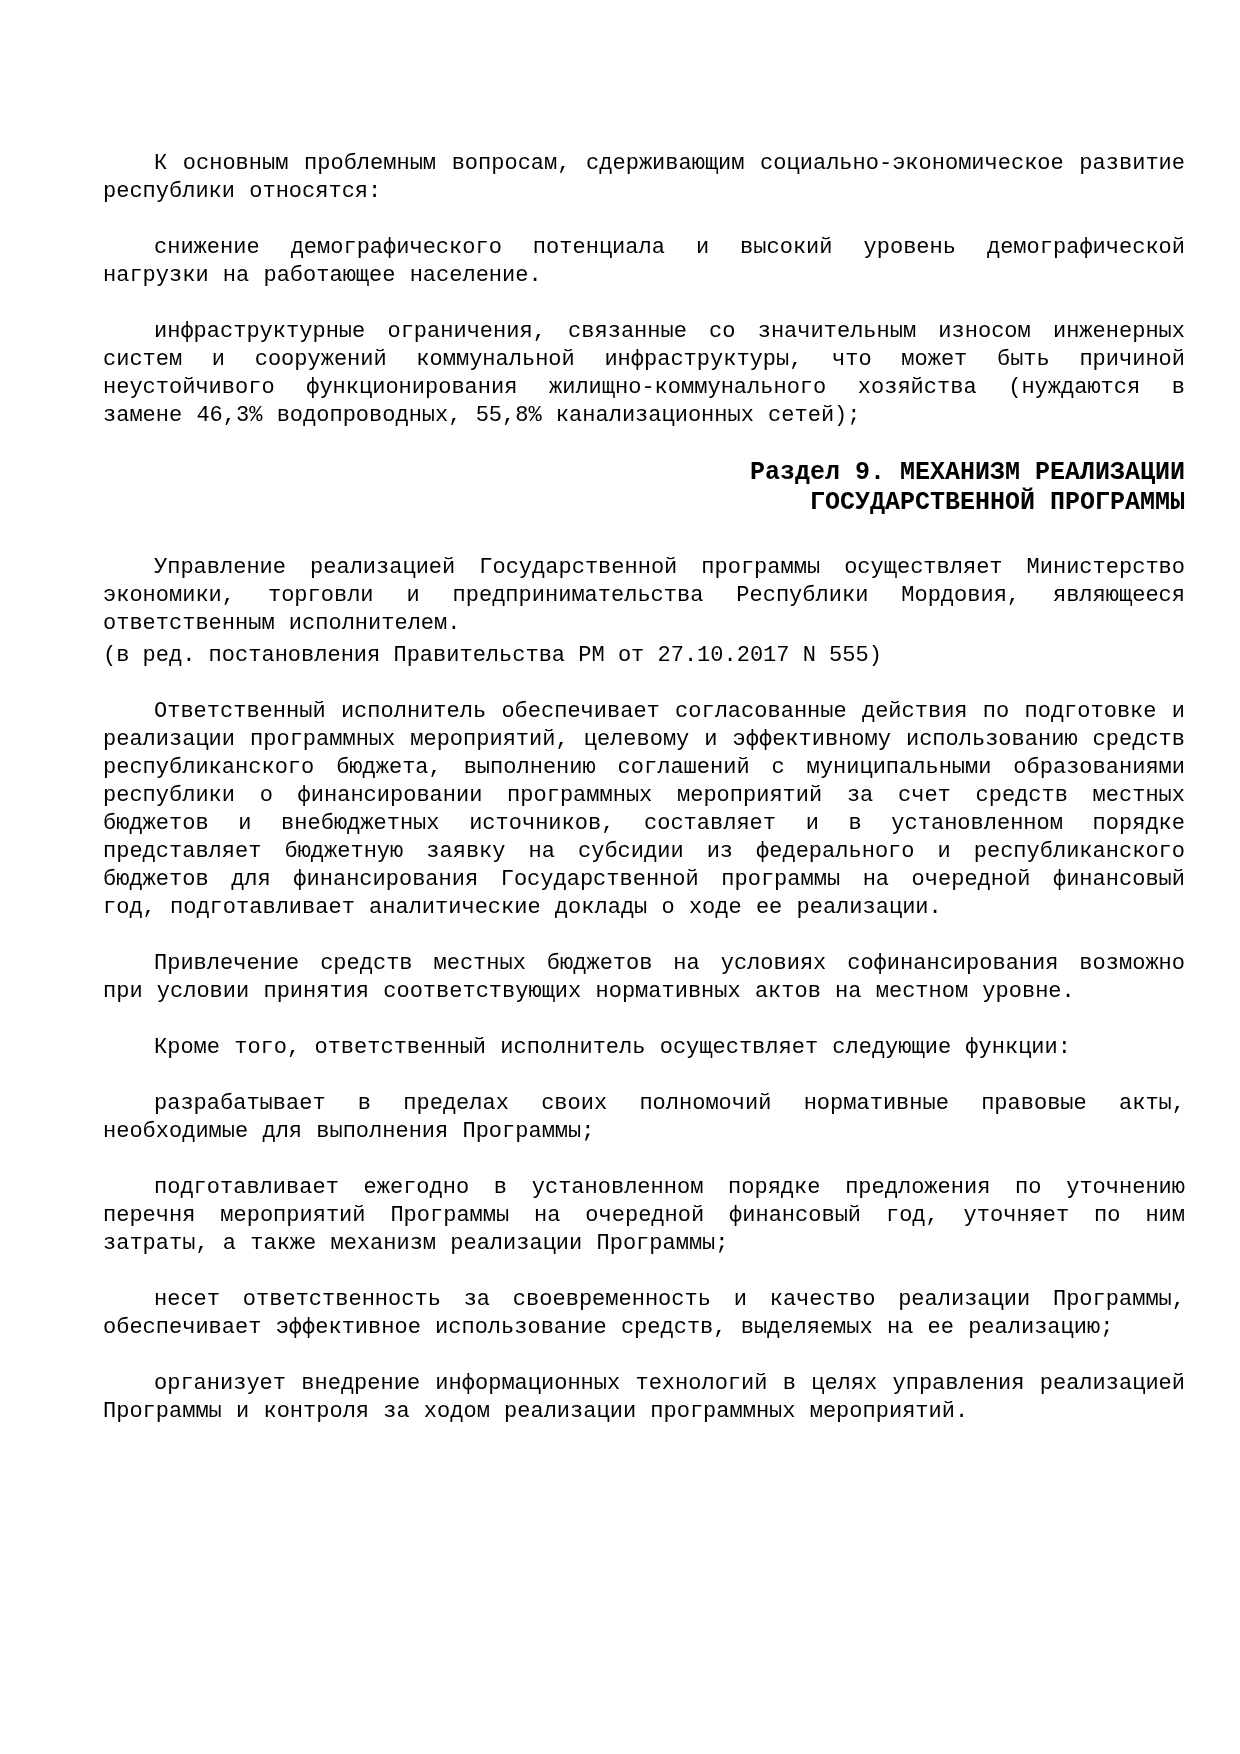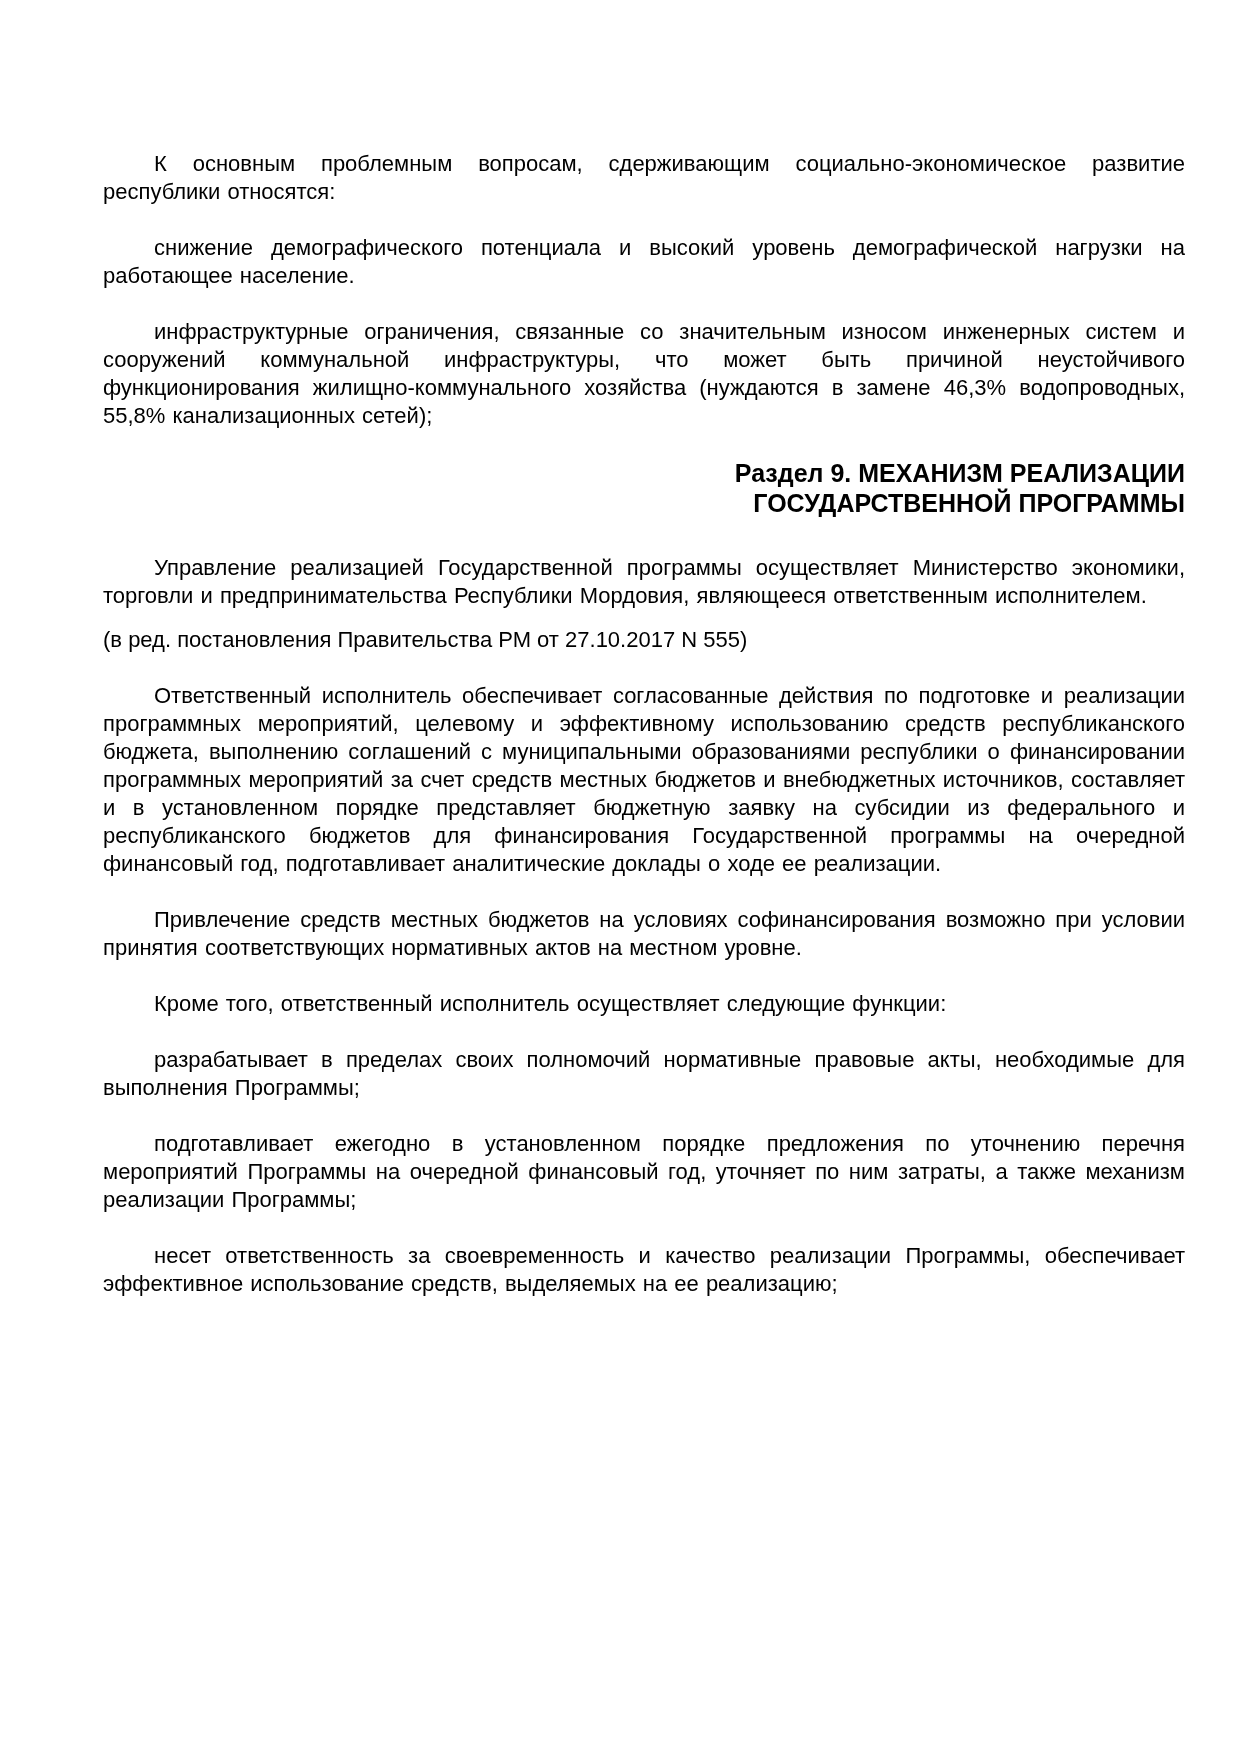--- a/index.html
+++ b/index.html
@@ -7,34 +7,34 @@
     padding: 0;
     background: #ffffff;
   }
   .page {
     position: relative;
     width: 1240px;
     height: 1754px;
     box-sizing: border-box;
     background: #ffffff;
     color: #000000;
-    font-family: Liberation Sans, sans-serif;
+    font-family: Liberation Mono, monospace;
     font-size: 22px;
     line-height: 28px;
     padding: 150px 55px 0 103px;
     overflow: hidden;
   }
   .para {
     margin: 0 0 28px 0;
     text-align: justify;
     text-indent: 51px;
     word-spacing: 1px;
   }
   .para.no-gap {
-    margin-bottom: 16px;
+    margin-bottom: 4px;
   }
   .amendment-note {
     margin: 0 0 28px 0;
     text-align: left;
     text-indent: 0;
   }
   .section-heading {
     margin: 0 0 36px 0;
     text-align: right;
     font-weight: bold;
@@ -70,14 +70,15 @@
 
   <div class="para">Кроме того, ответственный исполнитель осуществляет следующие функции:</div>
 
   <div class="para">разрабатывает в пределах своих полномочий нормативные правовые акты, необходимые для выполнения Программы;</div>
 
   <div class="para">подготавливает ежегодно в установленном порядке предложения по уточнению перечня мероприятий Программы на очередной финансовый год, уточняет по ним затраты, а также механизм реализации Программы;</div>
 
 
   <div class="para">несет ответственность за своевременность и качество реализации Программы, обеспечивает эффективное использование средств, выделяемых на ее реализацию;</div>
 
+  <div class="para">организует внедрение информационных технологий в целях управления реализацией Программы и контроля за ходом реализации программных мероприятий.</div>
 
 </div>
 
 </body></html>

